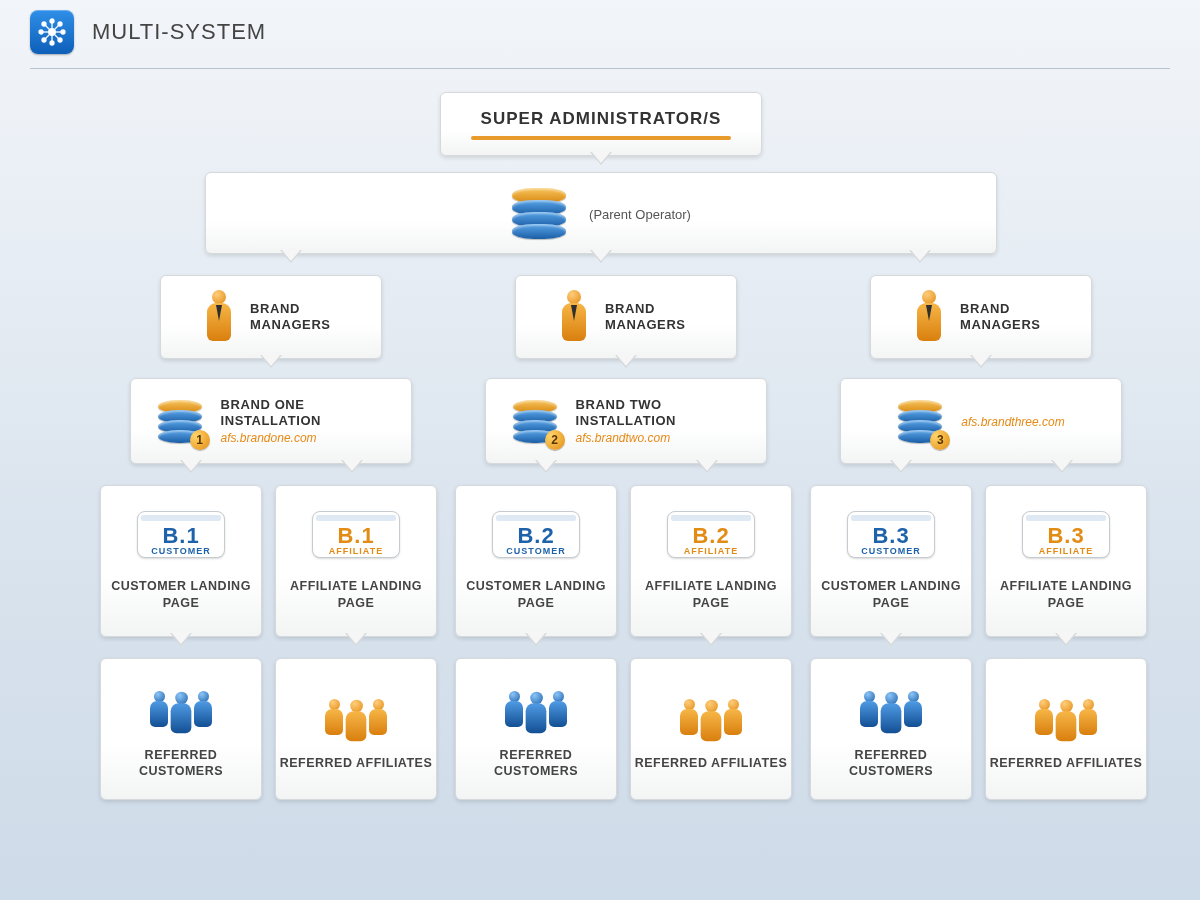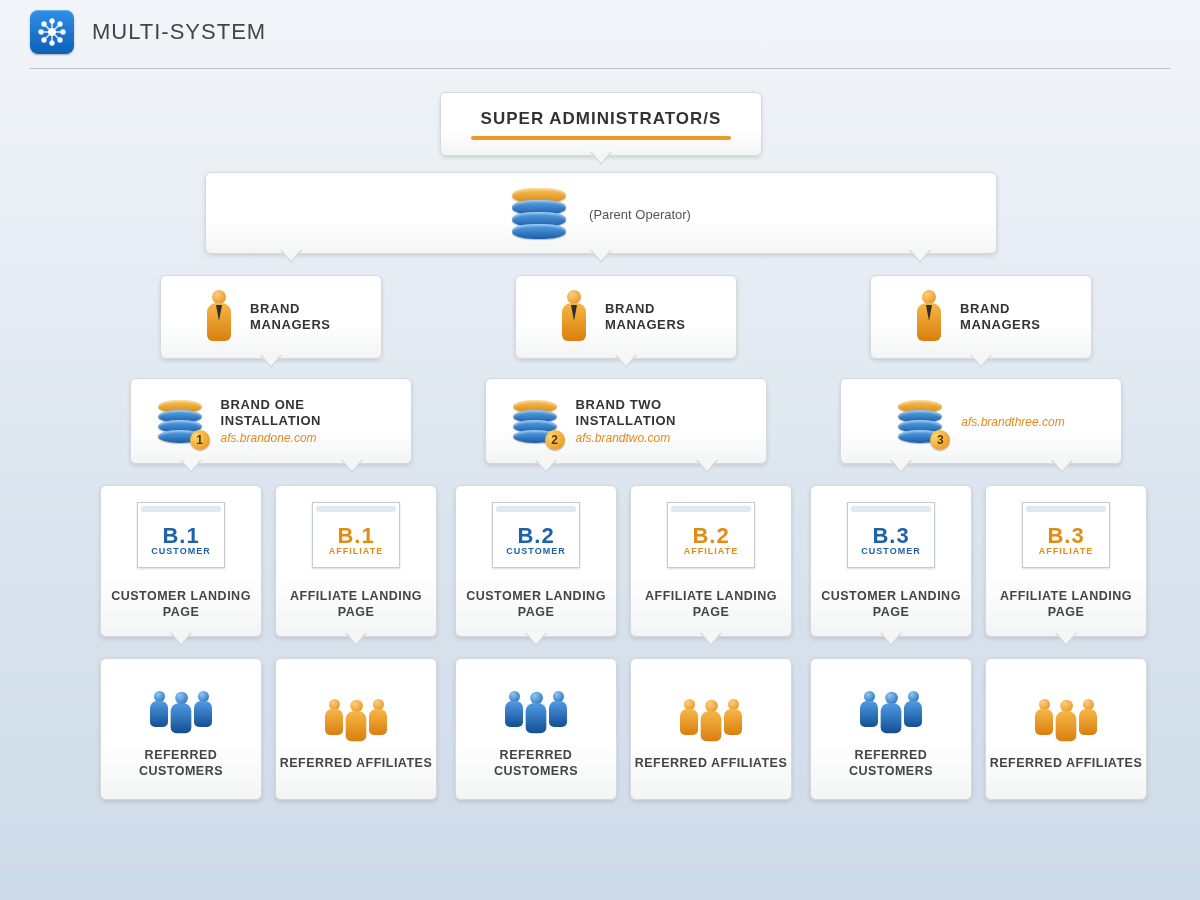--- a/index.html
+++ b/index.html
@@ -115,21 +115,21 @@
   .people-group .p{position:relative;width:22px;}
   .people-group .p .head{width:11px;height:11px;border-radius:50%;margin:0 auto;}
   .people-group .p .body{width:18px;height:26px;border-radius:7px 7px 5px 5px;margin:-1px auto 0;}
   .people-group.blue .head{background:radial-gradient(circle at 35% 30%,#8cc5f7,#1d62ab);}
   .people-group.blue .body{background:linear-gradient(to bottom,#4f9be4,#134f94);}
   .people-group.orange .head{background:radial-gradient(circle at 35% 30%,#ffcd7a,#e28c15);}
   .people-group.orange .body{background:linear-gradient(to bottom,#f6b647,#d97f0e);}
   .people-group .p.front{transform:scale(1.15) translateY(3px);z-index:2;}
 
   .page-icon{
-    width:88px;height:66px;background:#fff;border:1px solid #c6cbd0;border-radius:0;
+    width:88px;height:47px;background:#fff;border:1px solid #c6cbd0;border-radius:8px;
     box-shadow:0 1px 2px rgba(0,0,0,.15);position:relative;padding-top:10px;box-sizing:border-box;
     display:flex;flex-direction:column;align-items:center;justify-content:center;
   }
   .page-icon::before{content:"";position:absolute;left:3px;right:3px;top:3px;height:6px;background:#dfe9f3;border-radius:2px;}
   .page-icon .big-code{font-size:22px;font-weight:800;letter-spacing:1px;}
   .page-icon .role{font-size:9px;font-weight:800;letter-spacing:1px;margin-top:-3px;}
   .page-icon.customer .big-code,.page-icon.customer .role{color:#1d62ab;}
   .page-icon.affiliate .big-code,.page-icon.affiliate .role{color:#e28c15;}
 
 </style>

